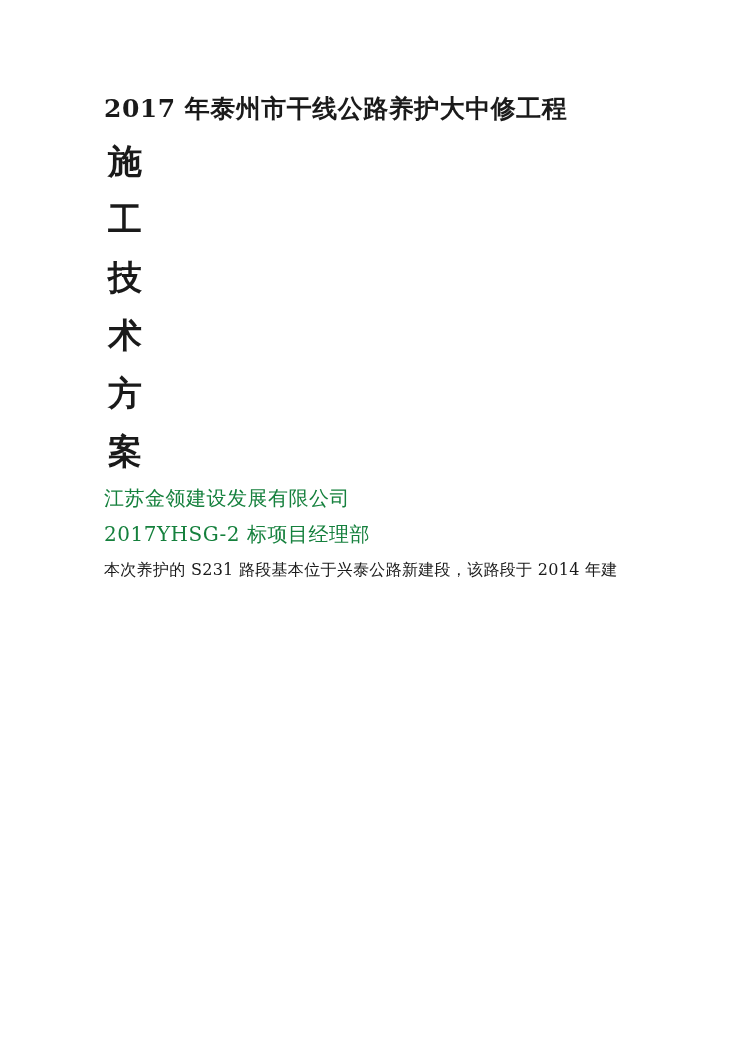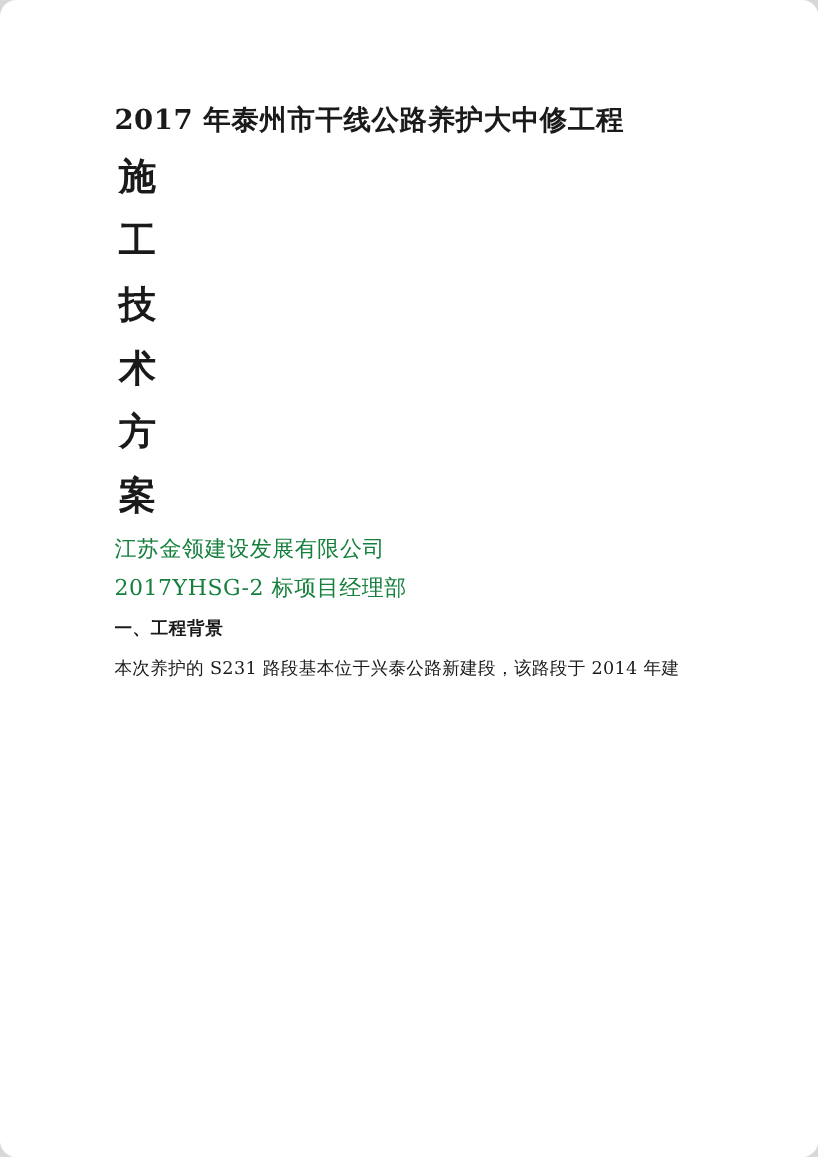--- a/index.html
+++ b/index.html
@@ -11,21 +11,20 @@
     font-family: "DejaVu Serif", serif;
   }
   .page {
     position: relative;
     width: 744px;
     height: 1052px;
     background: #ffffff;
     margin: 0 auto;
     box-sizing: border-box;
     overflow: hidden;
-    border-radius: 15px;
   }
   .content {
     position: absolute;
     left: 104px;
     top: 92px;
     width: 544px;
   }
   .doc-title {
     font-family: "DejaVu Serif", serif;
     font-weight: bold;
@@ -93,18 +92,17 @@
     <div class="big-char">施</div>
     <div class="big-char">工</div>
     <div class="big-char">技</div>
     <div class="big-char">术</div>
     <div class="big-char">方</div>
     <div class="big-char">案</div>
 
     <div class="org-line">江苏金领建设发展有限公司</div>
     <div class="org-line">2017YHSG-2 标项目经理部</div>
 
-    <div class="section-head">一、工程背景</div>
 
     <p class="para">本次养护的 S231 路段基本位于兴泰公路新建段，该路段于 2014 年建</p>
 
   </div>
 </div>
 
 </body></html>

